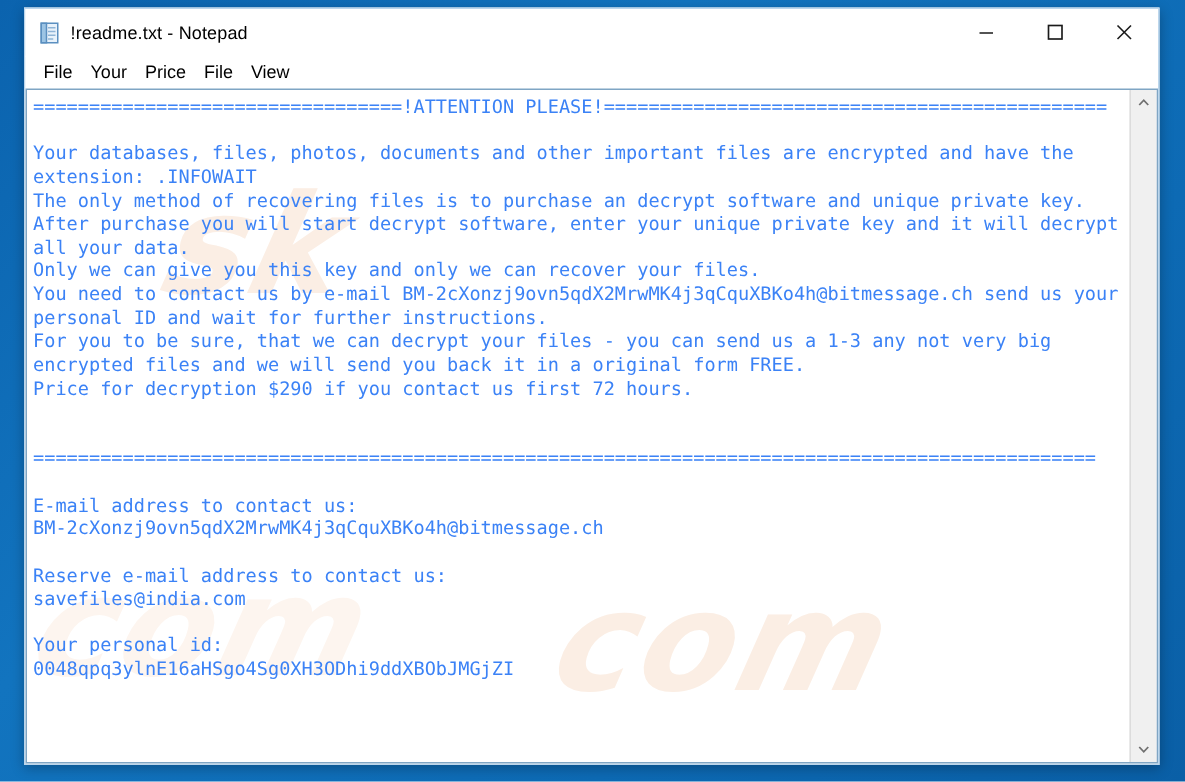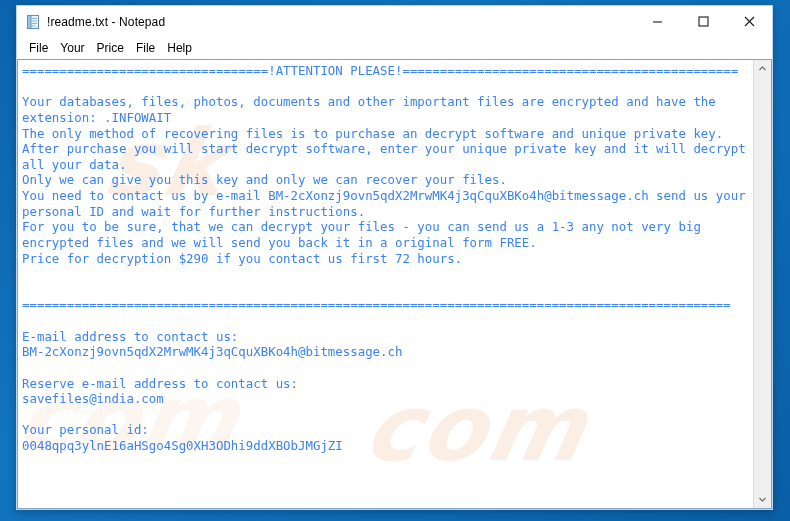--- a/index.html
+++ b/index.html
@@ -217,21 +217,21 @@
           </svg>
         </div>
       </div>
     </div>
 
     <div class="menubar">
       <div class="menu-item">File</div>
       <div class="menu-item">Your</div>
       <div class="menu-item">Price</div>
       <div class="menu-item">File</div>
-      <div class="menu-item">Help</div>
+      <div class="menu-item">View</div>
     </div>
 
     <div class="editor-wrap">
       <div class="text-pane">
         <div class="watermark">
           <div class="wm-text wm-1">sk</div>
           <div class="wm-text wm-3">com</div>
           <div class="wm-text wm-2">com</div>
         </div>
         <pre class="note-text">=================================!ATTENTION PLEASE!=============================================

